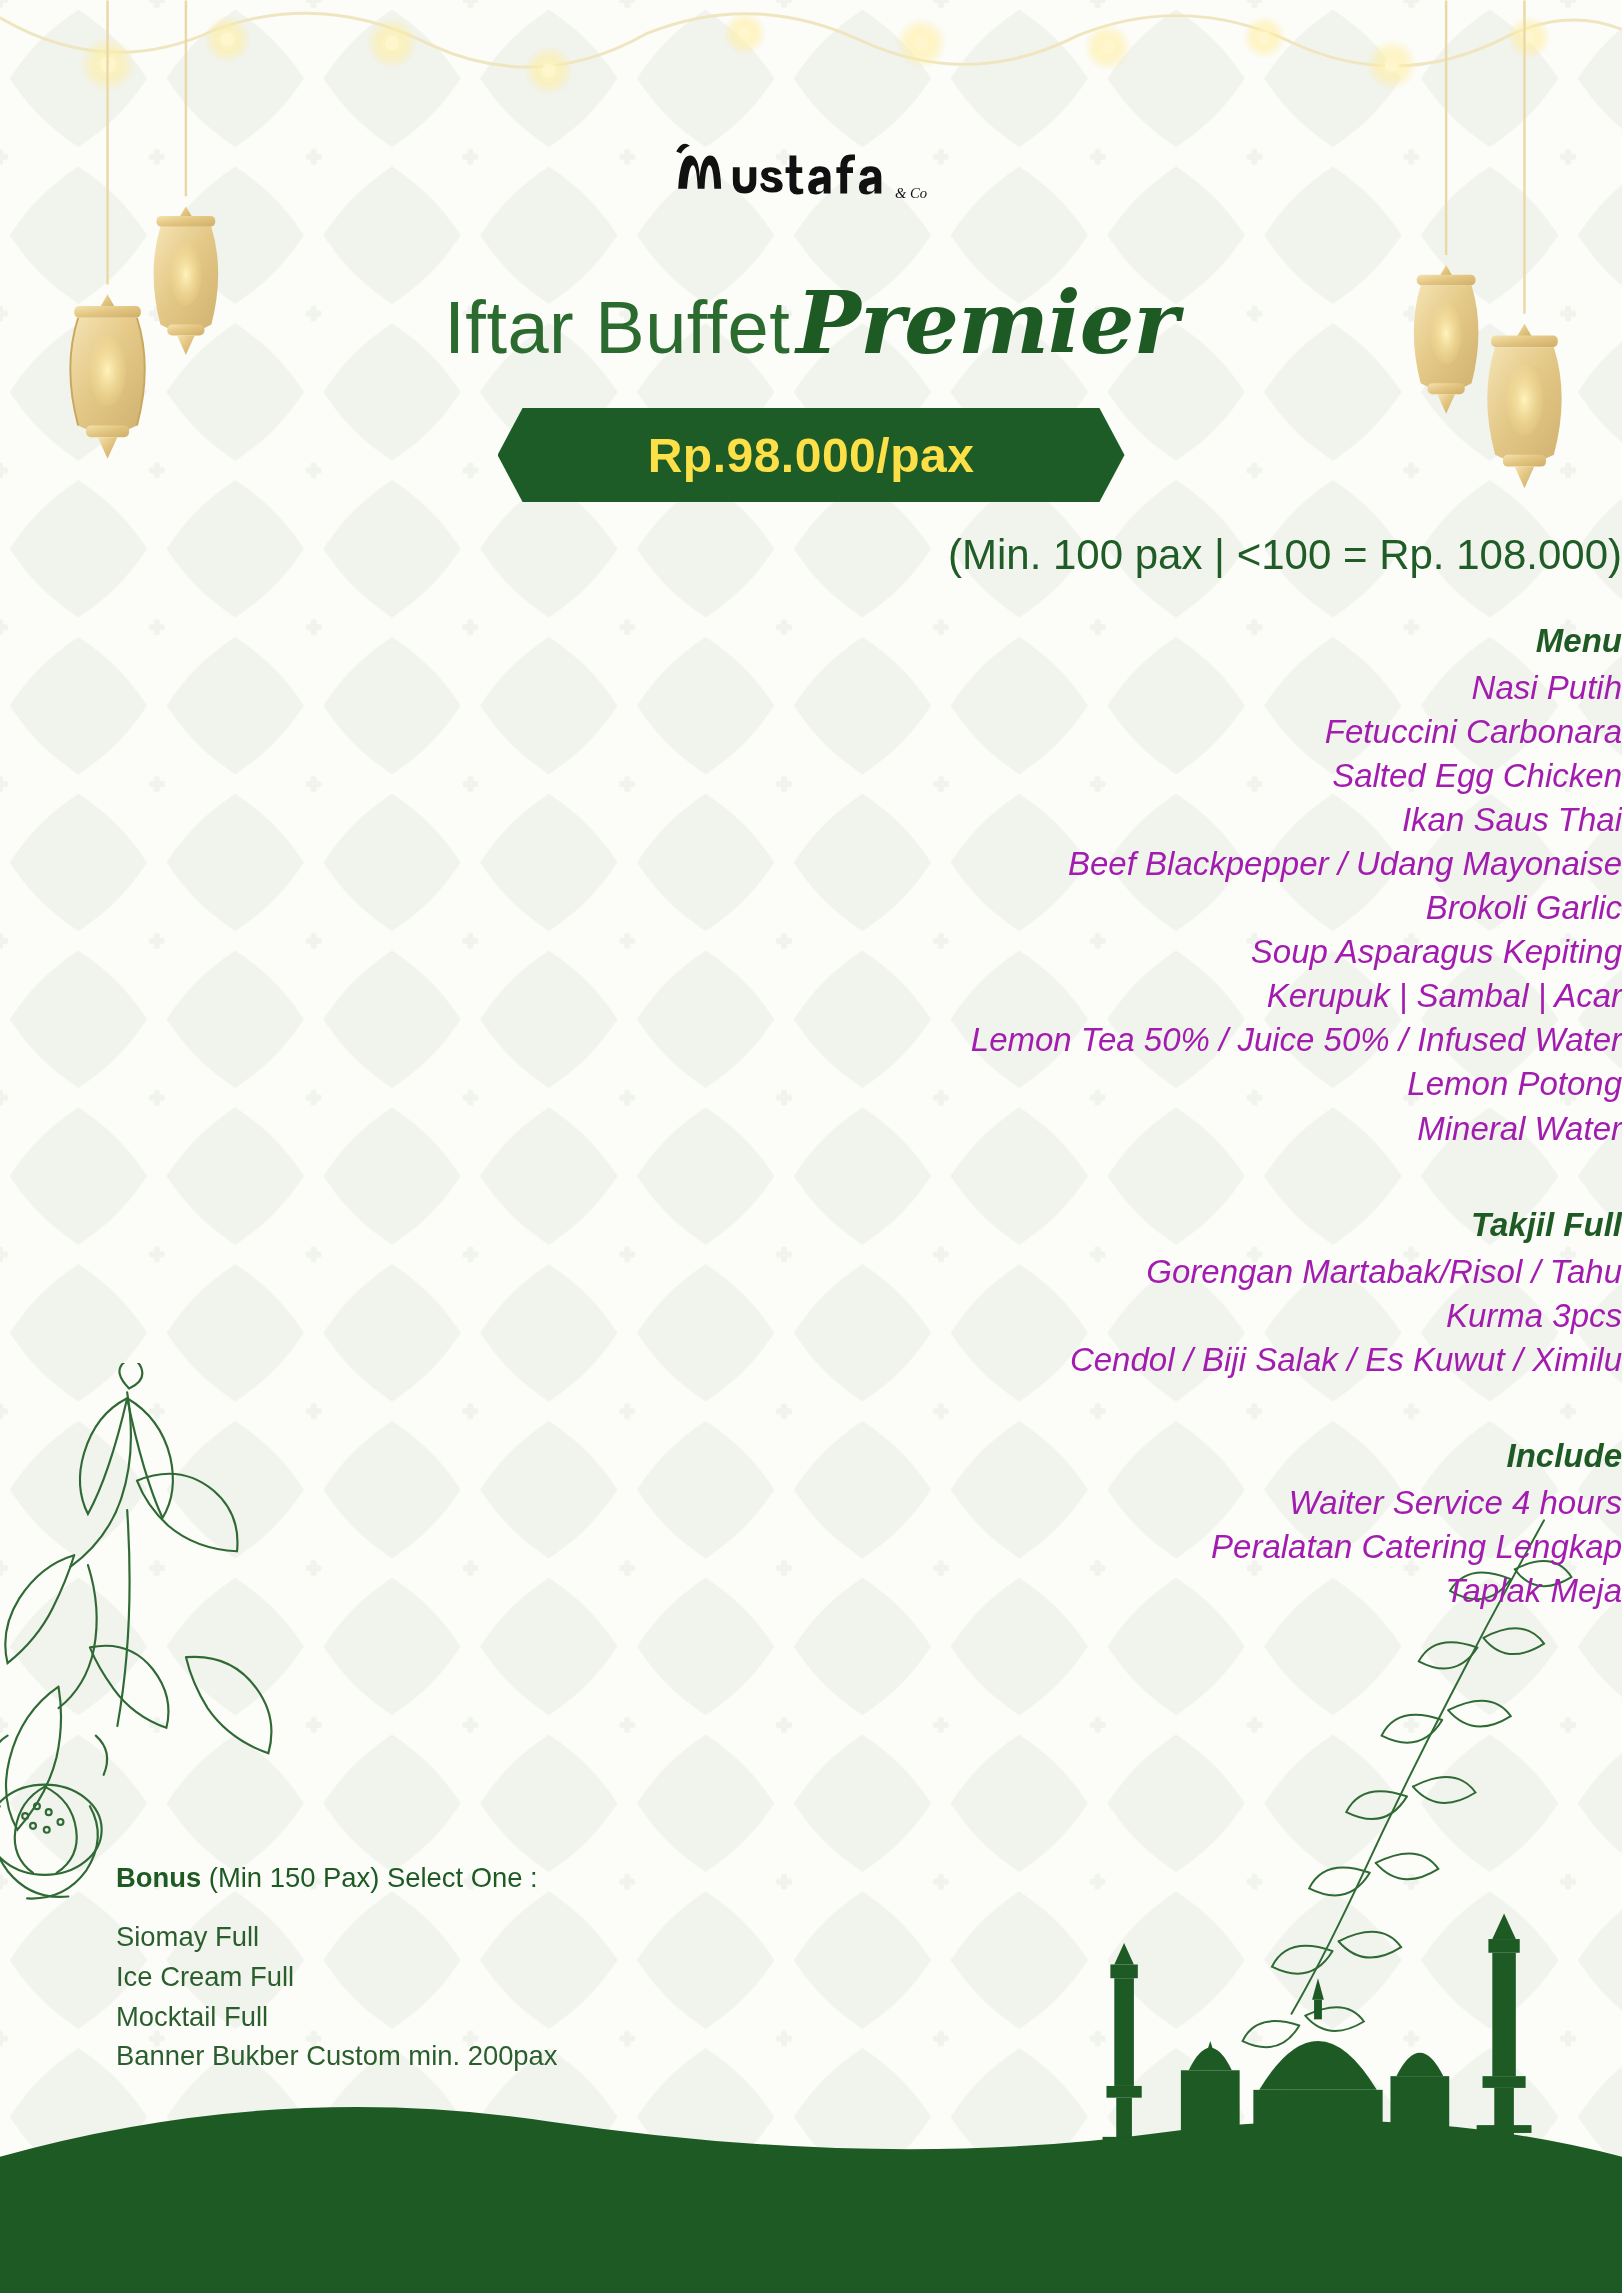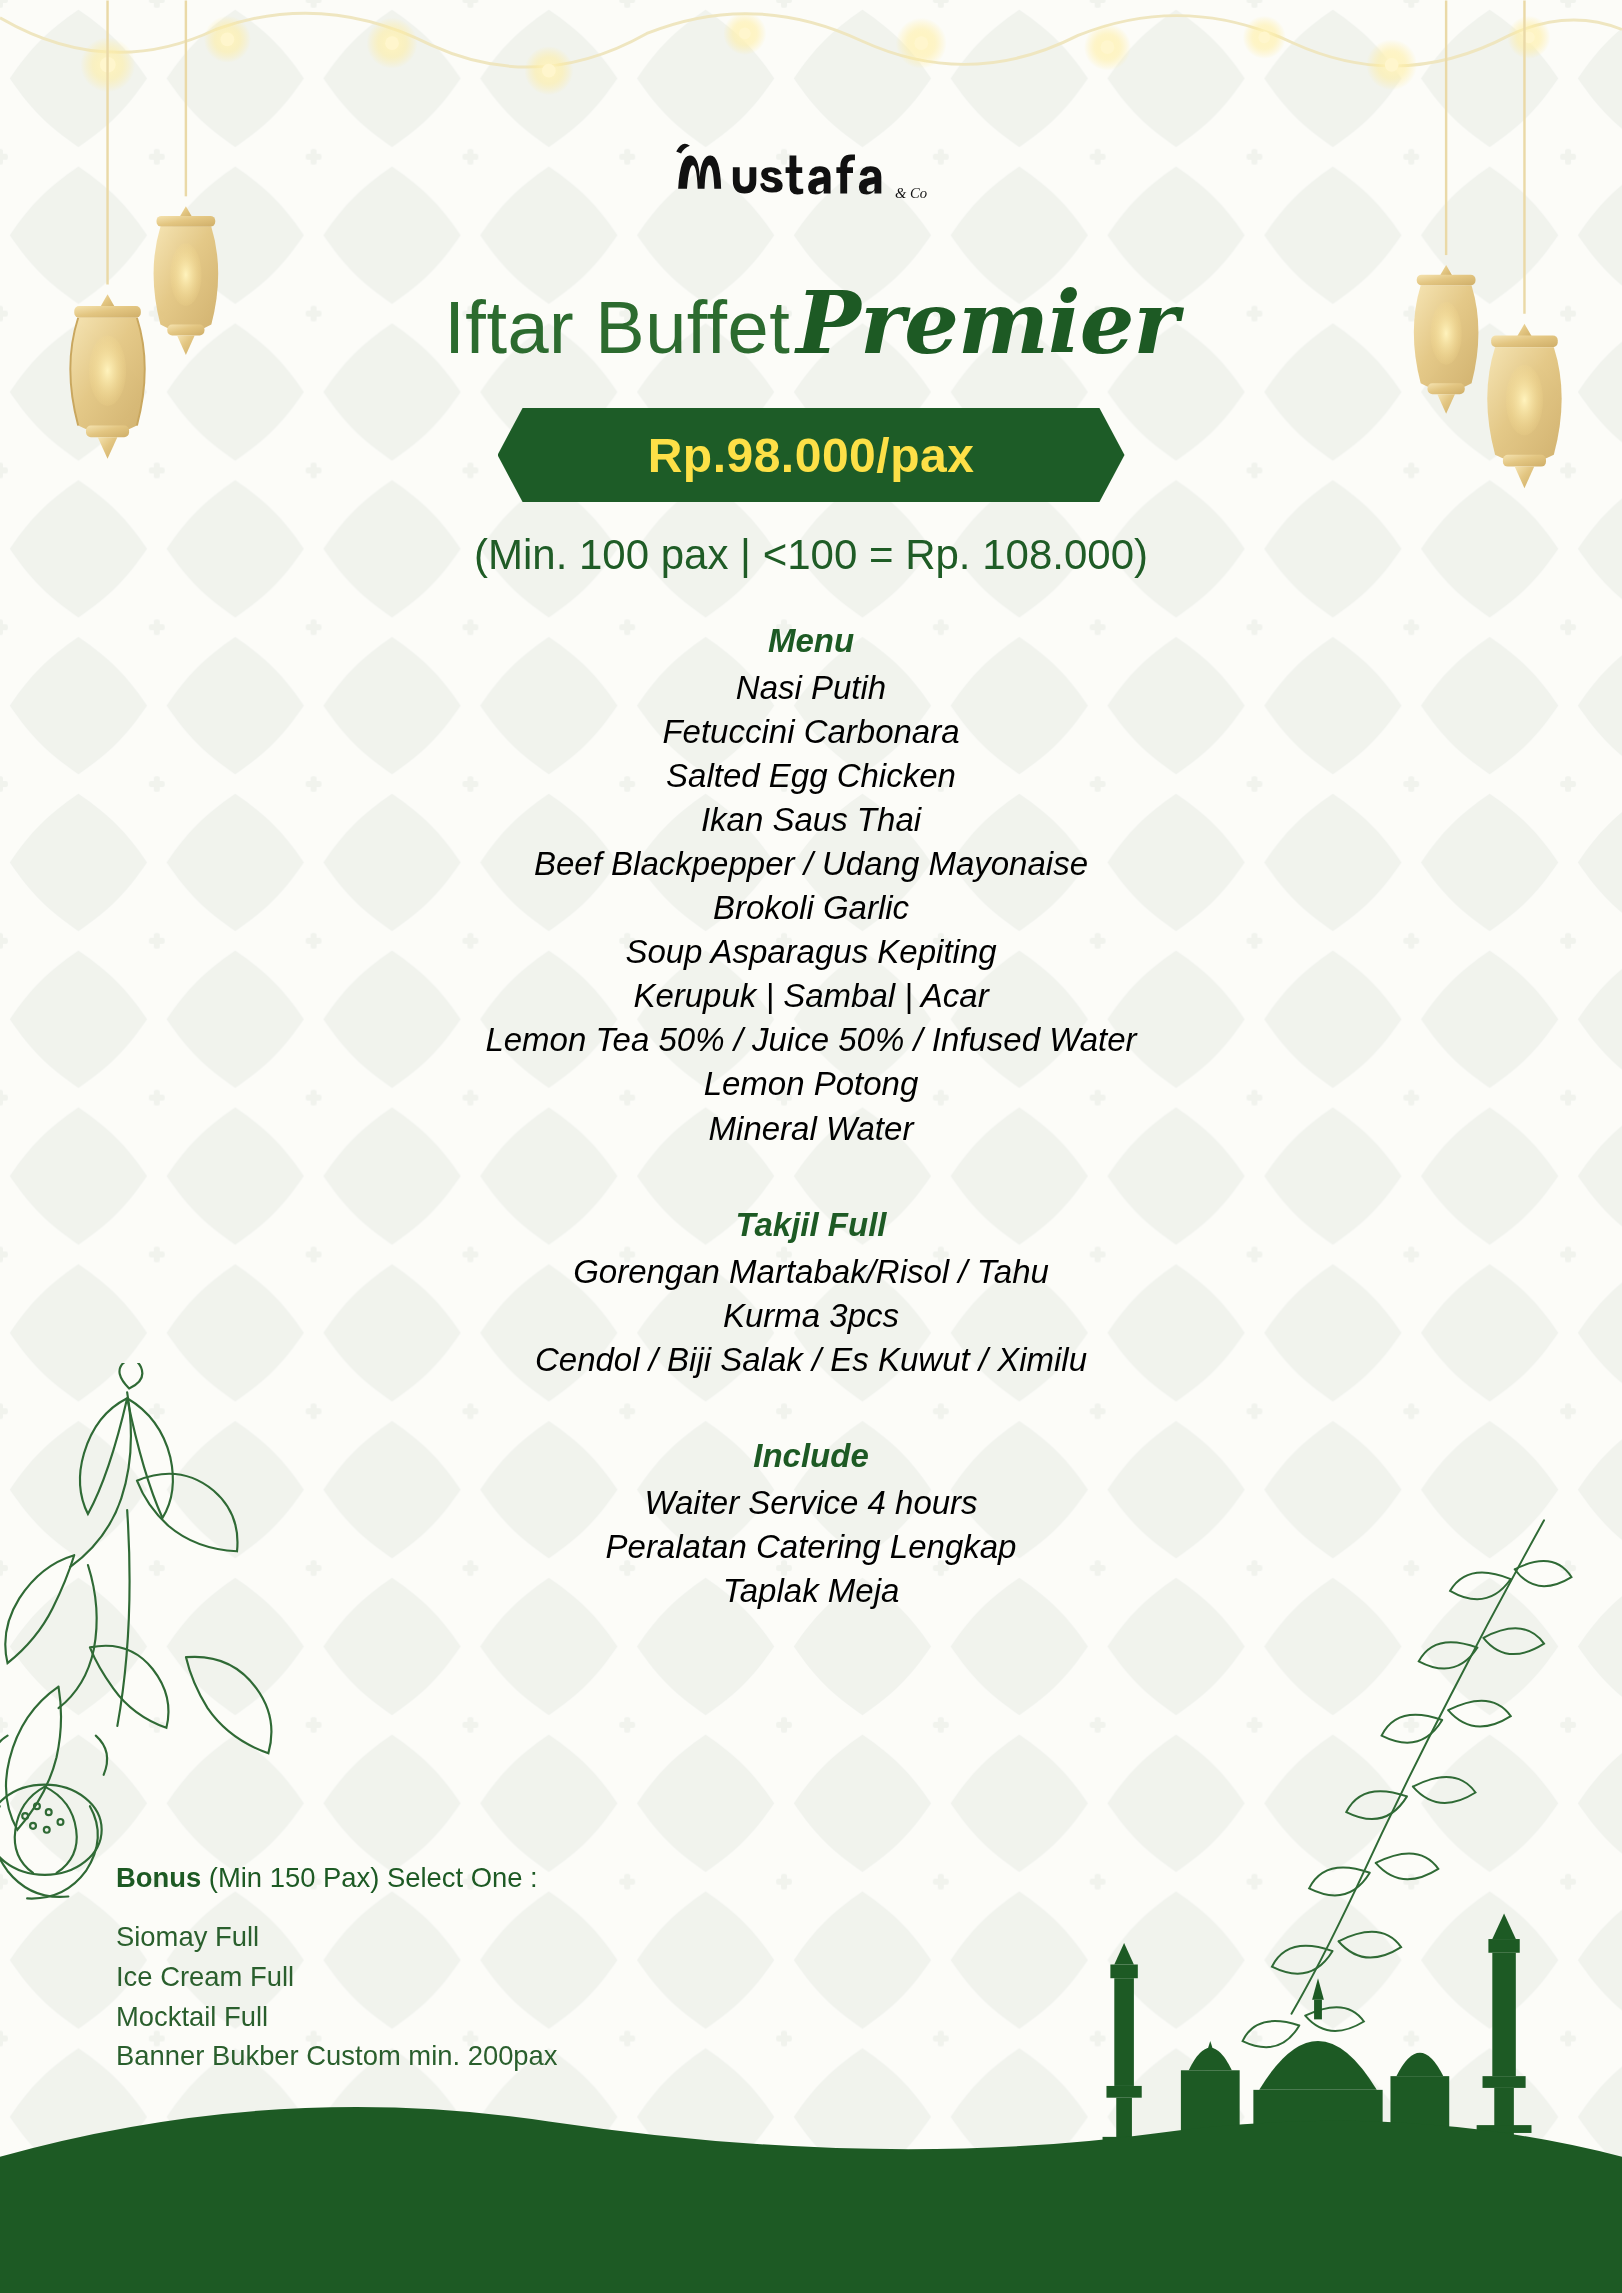--- a/index.html
+++ b/index.html
@@ -92,21 +92,21 @@
     width: 1622px;
     height: 255px;
     z-index: 5;
   }
 
   
   .content {
     position: relative;
     z-index: 6;
     width: 1622px;
-    text-align: center;
+    text-align: right;
   }
 
   .logo {
     margin-top: 135px;
     height: 78px;
     display: flex;
     align-items: center;
     justify-content: center;
   }
 
@@ -161,21 +161,21 @@
     font-style: italic;
   }
   .section-heading {
     font-size: 33px;
     font-weight: bold;
     color: #1d5a24;
     margin-bottom: 5.9px;
   }
   .section-line {
     font-size: 33px;
-    color: #000000;
+    color: #a21caf;
     line-height: 1.1;
     padding: 3.9px 0;
   }
 
   .section + .section { margin-top: 55px; }
 
   .bonus {
     position: absolute;
     left: 116px;
     bottom: 218px;

